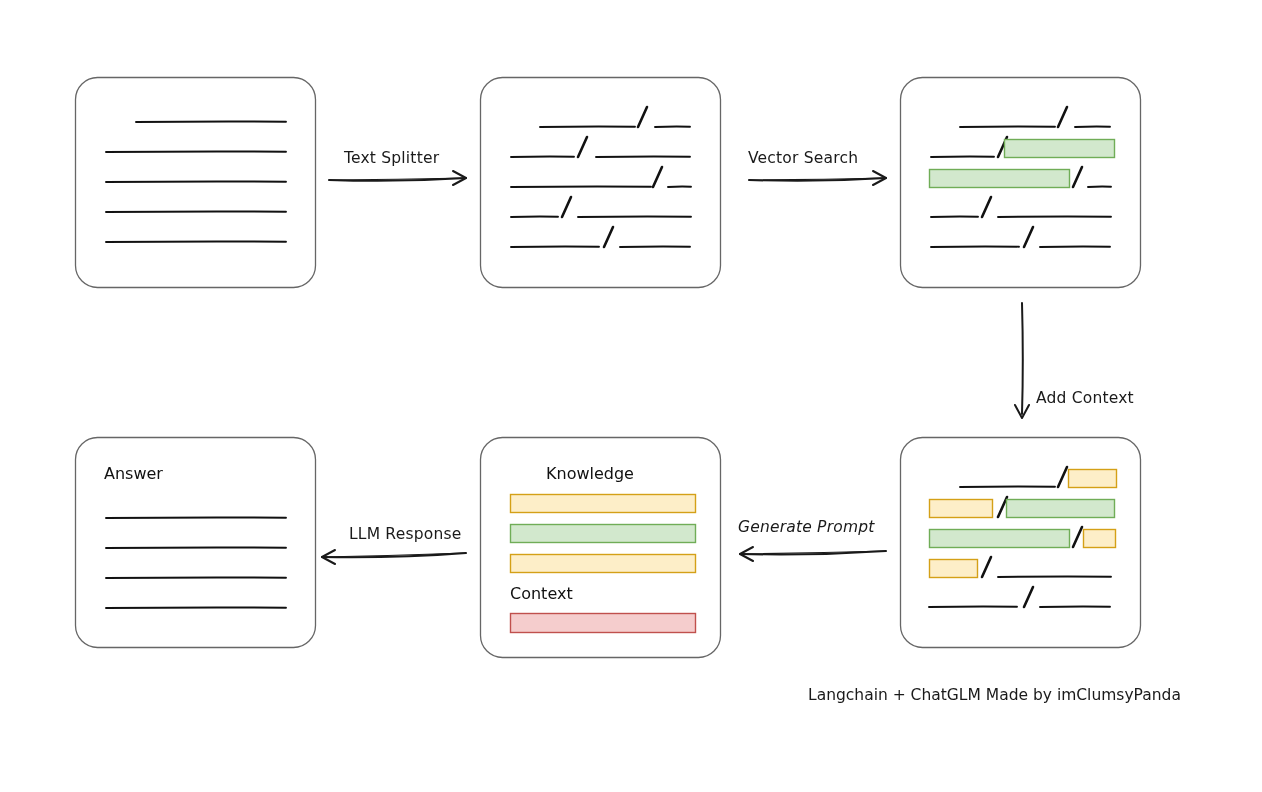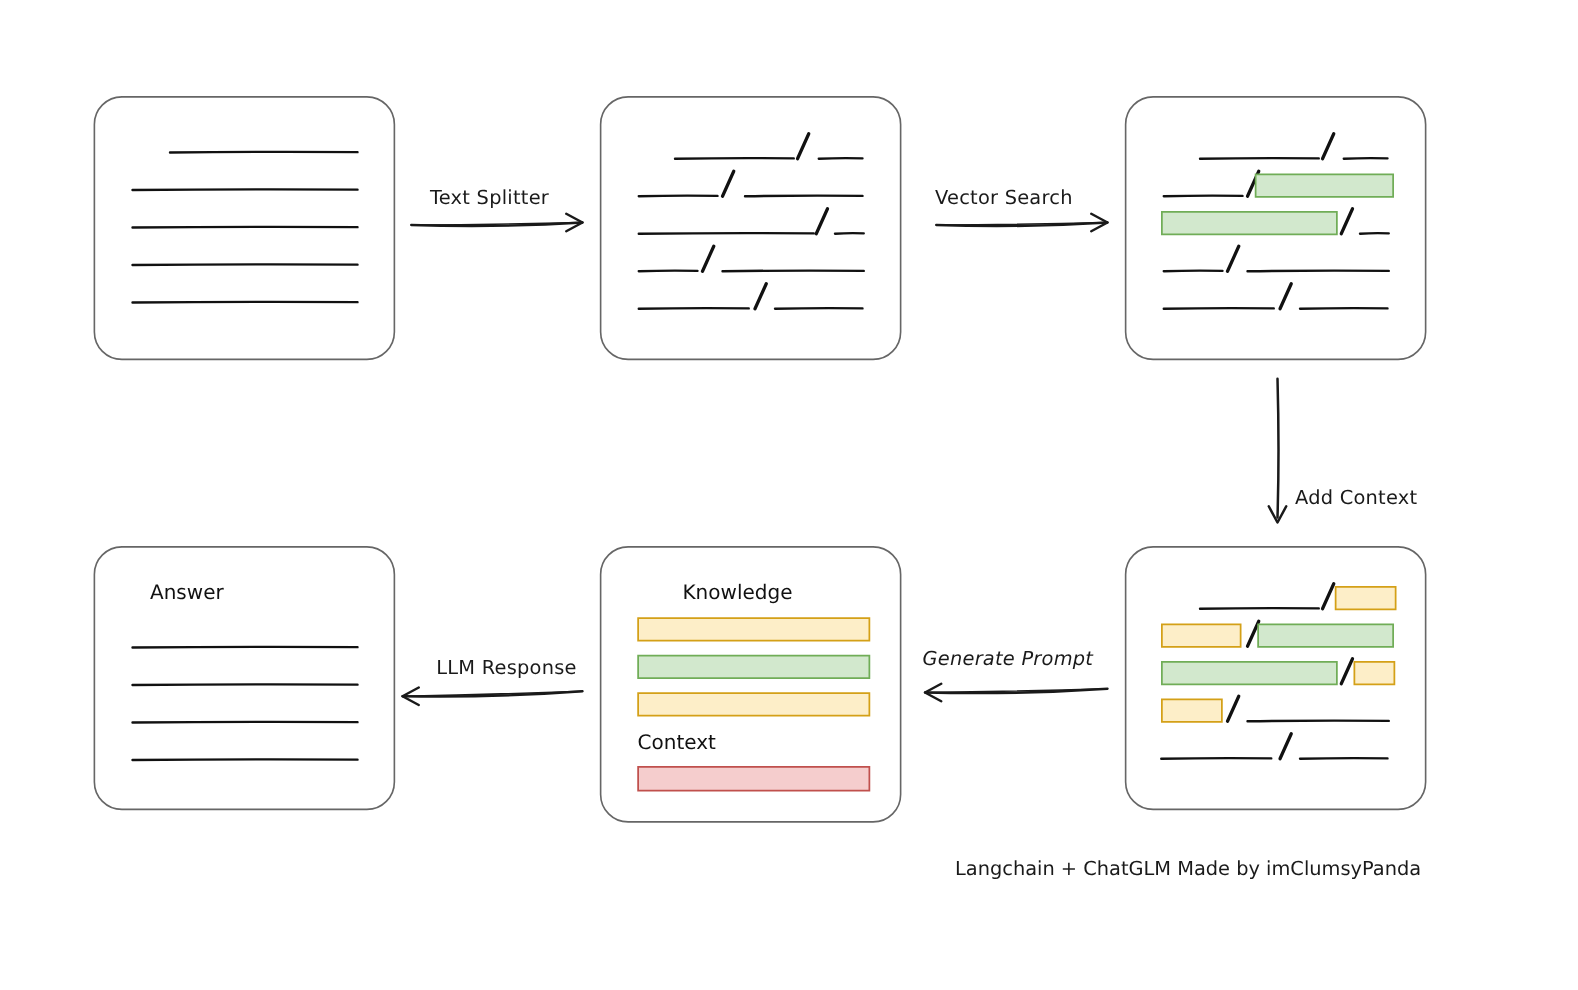--- a/index.html
+++ b/index.html
@@ -133,16 +133,16 @@
       <path d="M335 550 L322 557 L335 564" stroke="#1a1a1a" stroke-width="2" fill="none" stroke-linecap="round" stroke-linejoin="round"></path>
     </svg>
   <div id="labels-layer">
       <div class="arrow-label" style="left: 344px; top: 149px;">Text Splitter</div>
       <div class="arrow-label" style="left: 748px; top: 149px;">Vector Search</div>
       <div class="arrow-label" style="left: 1036px; top: 353px; margin-top: 36px;">Add Context</div>
       <div class="arrow-label" style="left: 738px; top: 518px; font-style: italic;">Generate Prompt</div>
       <div class="arrow-label" style="left: 329px; top: 525px; margin-left: 20px;">LLM Response</div>
       <div class="box-label" style="left: 510px; top: 464px; margin-left: 36px;">Knowledge</div>
       <div class="box-label" style="left: 510px; top: 584px;">Context</div>
-      <div class="box-label" style="left: 120px; top: 464px;">Answer</div>
-      <div class="footer-text" style="left: 764px; top: 686px;">Langchain + ChatGLM Made by imClumsyPanda</div>
+      <div class="box-label" style="left: 104px; top: 464px;">Answer</div>
+      <div class="footer-text" style="left: 808px; top: 686px;">Langchain + ChatGLM Made by imClumsyPanda</div>
     </div>
 </div>
 
 </body></html>

